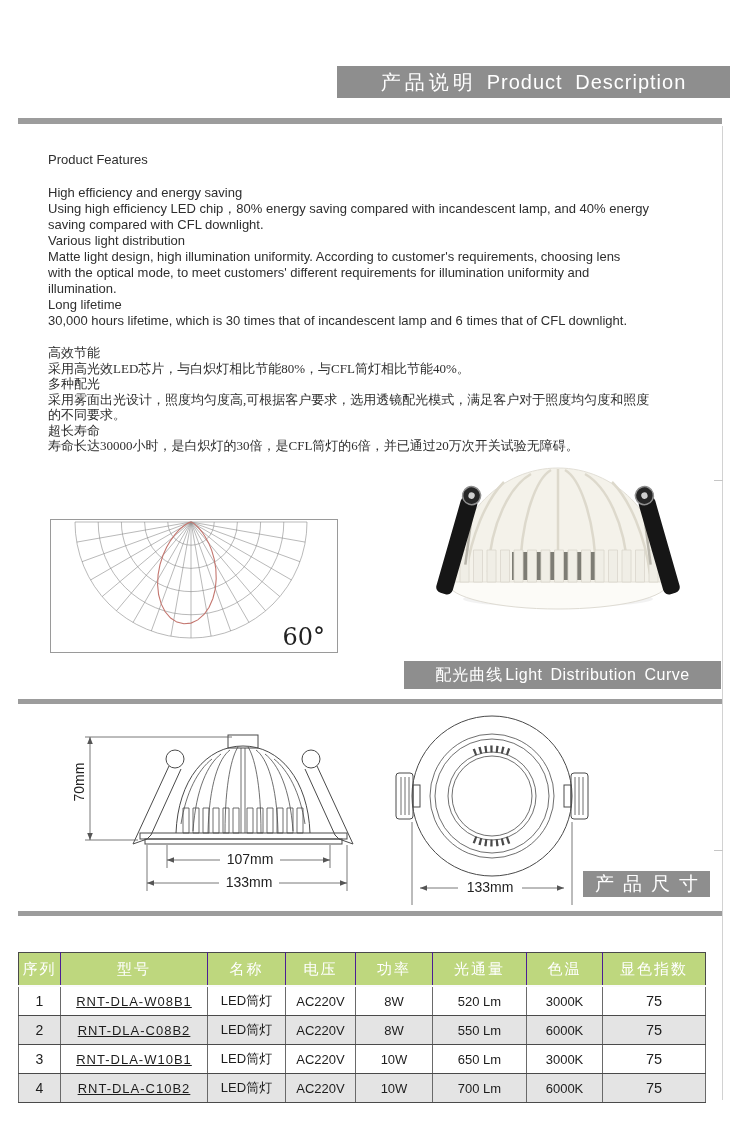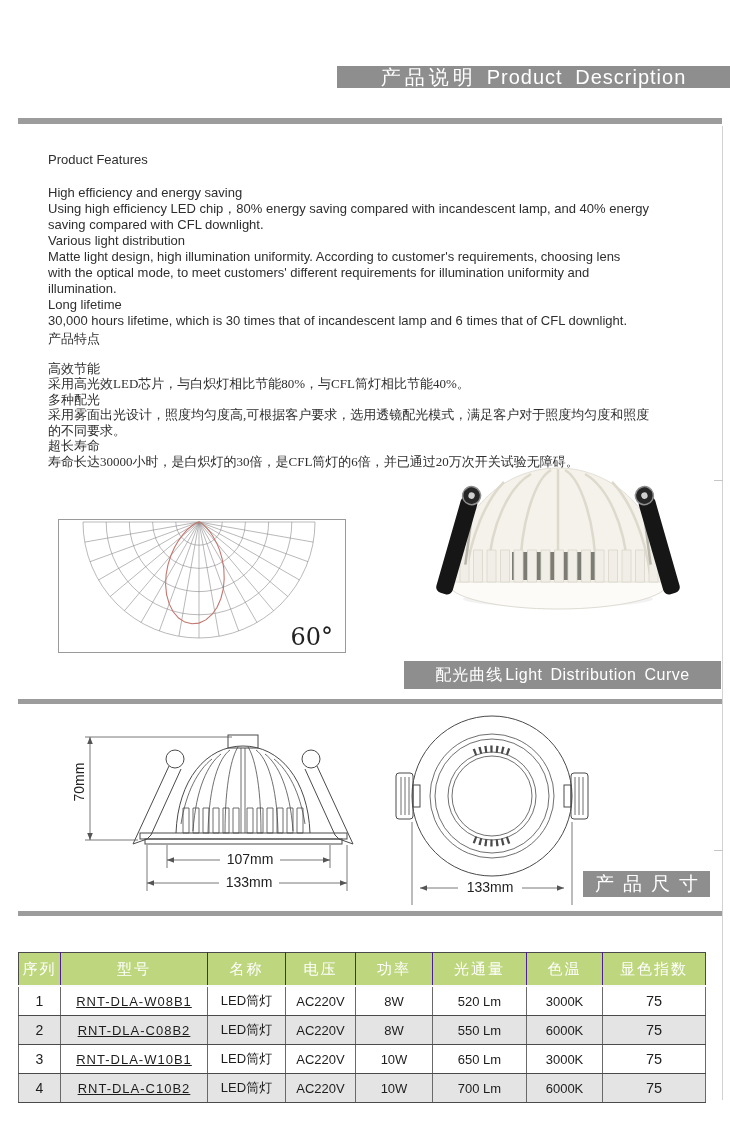--- a/index.html
+++ b/index.html
@@ -4,21 +4,21 @@
 <style>
   html,body{margin:0;padding:0;background:#fff;}
   #page{position:relative;width:730px;height:1139px;background:#fff;overflow:hidden;
         font-family:"Liberation Sans",sans-serif;color:#333;}
 
   
   .bar{position:absolute;background:var(--c-section-bar,#8e8e8e);color:#fff;
        display:flex;align-items:center;justify-content:center;white-space:nowrap;}
   .bar .zh{letter-spacing:4px;margin-right:10px;}
   .bar .en{letter-spacing:1px;word-spacing:6px;}
-  #header-bar{left:337px;top:66px;width:393px;height:22px;font-size:20px;}
+  #header-bar{left:337px;top:66px;width:393px;height:32px;font-size:20px;}
   #ldc-bar{left:404px;top:661px;width:317px;height:28px;font-size:16px;}
   #ldc-bar .zh{letter-spacing:1px;margin-right:2px;}
   #ldc-bar .en{word-spacing:3px;letter-spacing:0.5px;}
   #size-bar{left:583px;top:871px;width:127px;height:26px;font-size:19px;}
   #size-bar .zh{letter-spacing:9px;margin-right:-9px;}
 
   .rule{position:absolute;left:18px;width:704px;background:var(--c-rule,#9c9c9c);}
   #rule-1{top:118px;height:6px;}
   #rule-2{top:699px;height:5px;}
   #rule-3{top:911px;height:5px;}
@@ -29,21 +29,21 @@
   
   .text-block{position:absolute;left:48px;width:648px;}
   .block-heading{font-size:13px;}
   .block-body{white-space:pre-line;margin-top:17px;}
   #features-en{top:152px;font-size:13px;line-height:16px;color:#2e2e2e;}
   #features-zh{top:331px;font-size:13px;line-height:15.5px;color:#2e2e2e;
                font-family:"Liberation Serif",serif;}
   #features-zh .block-body{margin-top:14px;}
 
   
-  #ldc-box{position:absolute;left:58px;top:519px;width:286px;height:132px;
+  #ldc-box{position:absolute;left:50px;top:519px;width:286px;height:132px;
            border:1px solid #9a9a9a;background:#fff;}
   #ldc-box svg{display:block;width:100%;height:100%;}
   #beam-angle{position:absolute;right:12px;bottom:1px;font-family:"DejaVu Serif",serif;
               font-size:24px;color:#222;background:transparent;}
 
   
   .dim-label{position:absolute;background:#fff;font-size:14px;color:#222;
              text-align:center;padding:0 2px;line-height:16px;}
   #dim-70{left:58px;top:774px;transform:rotate(-90deg);}
   #dim-107{left:220px;top:851px;width:56px;}
@@ -85,21 +85,20 @@
 saving compared with CFL downlight.
 Various light distribution
 Matte light design, high illumination uniformity. According to customer's requirements, choosing lens
 with the optical mode, to meet customers' different requirements for illumination uniformity and
 illumination.
 Long lifetime
 30,000 hours lifetime, which is  30 times that of incandescent lamp and 6 times that of CFL downlight.</div>
   </div>
 
   <div id="features-zh" class="text-block">
-    <div class="block-heading">产品特点</div>
     <div class="block-body">高效节能
 采用高光效LED芯片，与白炽灯相比节能80%，与CFL筒灯相比节能40%。
 多种配光
 采用雾面出光设计，照度均匀度高,可根据客户要求，选用透镜配光模式，满足客户对于照度均匀度和照度
 的不同要求。
 超长寿命
 寿命长达30000小时，是白炽灯的30倍，是CFL筒灯的6倍，并已通过20万次开关试验无障碍。</div>
   </div>
 
   <div id="ldc-box">

